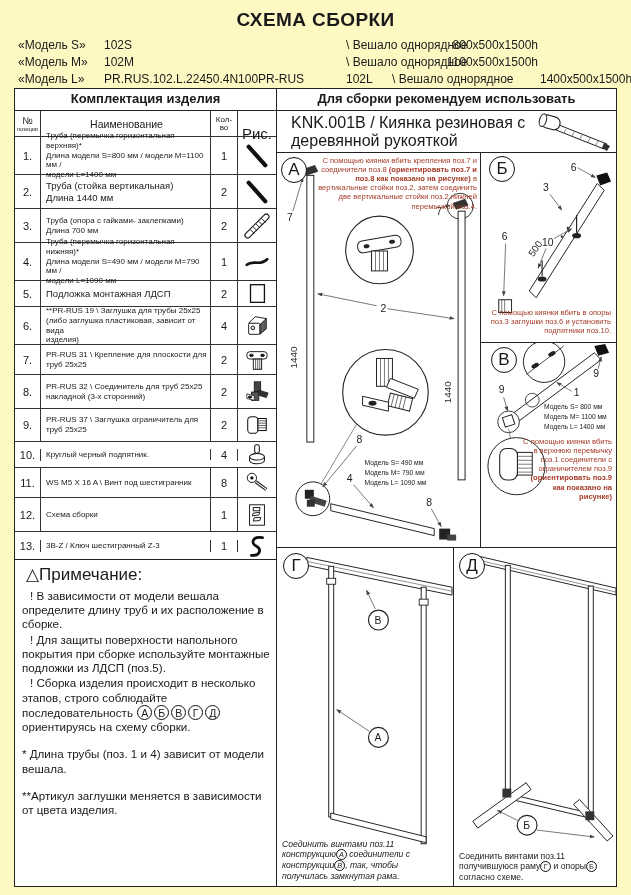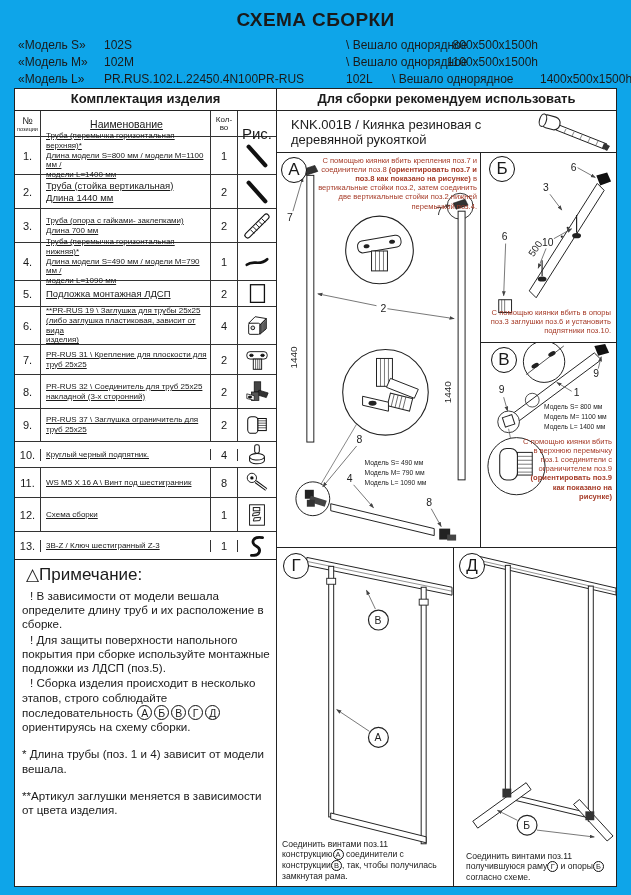--- a/index.html
+++ b/index.html
@@ -1,34 +1,34 @@
 <!DOCTYPE html>
 <html style="--red: #a63b28;"><head>
 <meta charset="utf-8">
 <style>
   :root{ --red:#a63b28; --ink:#1a1a1a; --line:#222; }
   *{ box-sizing:border-box; margin:0; padding:0; }
   body{ background:#fff; font-family:"Liberation Sans", sans-serif; color:var(--ink); }
-  .page{ position:relative; width:631px; height:895px; background:#0ea5e9; overflow:hidden; }
+  .page{ position:relative; width:631px; height:895px; background:#fef9c3; overflow:hidden; }
 
   .doc-title{ text-align:center; font-size:19px; font-weight:bold; padding-top:9px; letter-spacing:.4px; }
   .models{ margin:6px 0 0 18px; width:596px; }
   .model-line{ display:grid; grid-template-columns:86px 242px 46px 148px 1fr; font-size:12px; line-height:17px; white-space:nowrap; }
   .m-size{ text-align:right; padding-right:2px; }
 
   .frame{ position:absolute; left:14px; top:88px; width:603px; height:799px; border:1.6px solid var(--line); display:flex; background:#fff; }
   .left-col{ width:262px; border-right:1.6px solid var(--line); display:flex; flex-direction:column; }
   .right-col{ flex:1; display:flex; flex-direction:column; }
   .panel-header{ height:22px; border-bottom:1.6px solid var(--line); font-weight:bold; font-size:13px; text-align:center; line-height:20px; flex:none; }
 
   
   .ptable{ height:449px; flex:none; border-bottom:1.6px solid var(--line); }
   .ptable-head{ display:flex; height:26px; border-bottom:1px solid #333; text-align:center; }
   .c-num{ width:26px; border-right:1px solid #333; display:flex; flex-direction:column; align-items:center; justify-content:center; }
-  .c-name{ flex:1; border-right:1px solid #333; display:flex; align-items:center; padding:1px 3px 1px 5px;text-decoration:underline; }
+  .c-name{ flex:1; border-right:1px solid #333; display:flex; align-items:center; padding:1px 3px 1px 5px; }
   .c-qty{ width:27px; border-right:1px solid #333; display:flex; align-items:center; justify-content:center; }
   .c-fig{ width:38px; display:flex; align-items:center; justify-content:center; }
   .ptable-head .c-name{ justify-content:center; font-size:10.5px; }
   .h-num{ font-size:10px; line-height:10px; }
   .h-sub{ font-size:5.5px; }
   .h-qty{ font-size:8px; white-space:pre-line; line-height:8px; }
   .h-fig{ font-size:15px;margin-top:20px; }
   .prow{ display:flex; border-bottom:1px solid #333; }
   .prow:last-child{ border-bottom:none;align-items:center; }
   .prow .c-num{ font-size:11px; }
@@ -46,21 +46,21 @@
 
   
   .notes{ flex:1; padding:4px 6px 0 7px; font-size:11.6px; line-height:1.23; }
   .notes-title{ font-size:17px; margin:1px 0 3px 4px; }
   .notes p{ text-indent:8px; margin-bottom:1px; }
   .notes .fn{ text-indent:0; margin-top:13px; }
   .circ{ display:inline-block; width:15px; height:15px; border:1px solid #111; border-radius:50%; text-align:center; line-height:14px; font-size:10.5px; text-indent:0; margin:0 1px; }
 
   
   .tool-row{ height:42px; flex:none; border-bottom:1.6px solid var(--line); display:flex; align-items:center; }
-  .tool-text{ flex:1; font-size:13px; padding-left:14px; }
+  .tool-text{ flex:1; font-size:16px; padding-left:14px; }
   .assembly{ height:395px; flex:none; display:flex; border-bottom:1.6px solid var(--line); }
   .sec{ position:relative; }
   .sec-a{ width:204px; border-right:1.6px solid var(--line); }
   .sec-bv{ flex:1; display:flex; flex-direction:column; }
   .sec-b{ height:190px; border-bottom:1.6px solid var(--line); }
   .sec-v{ flex:1; }
   .assembly-bottom{ flex:1; display:flex; }
   .sec-g{ width:177px; border-right:1.6px solid var(--line); }
   .sec-d{ flex:1; }
 
@@ -69,22 +69,22 @@
   svg text{ font-family:"Liberation Sans", sans-serif; }
   .lbl{ font-size:10.5px; fill:#222; }
   .dimtxt{ font-size:10px; fill:#222; }
   .mdl{ font-size:6.8px; fill:#222; }
   .instr{ position:absolute; color:var(--red); font-size:7.6px; line-height:1.2; z-index:2; }
   .rbold{ font-weight:bold; }
   .instr-a{ left:38px; right:3px; top:3px; text-align:right; }
   .instr-b{ left:8px; right:5px; bottom:7px; text-align:right; }
   .instr-v{ left:38px; right:4px; top:94px; text-align:right; }
   .caption{ position:absolute; font-size:8.6px; line-height:1.18; z-index:2; }
-  .cap-g{ left:5px; right:16px; bottom:5px; }
-  .cap-d{ left:12px; right:2px; bottom:4px; }
+  .cap-g{ left:5px; right:16px; bottom:5px;font-style:italic; }
+  .cap-d{ left:5px; right:2px; bottom:4px; }
   .ccirc{ display:inline-block; width:11px; height:11px; border:1px solid #111; border-radius:50%; text-align:center; line-height:10px; font-size:7.5px; }
 </style>
 </head>
 <body>
 
 <svg width="0" height="0" style="position:absolute" aria-hidden="true">
   <defs>
     <symbol id="icon-tube-solid" viewBox="0 0 28 28">
         <line x1="5" y1="4" x2="23" y2="24" stroke="#111" stroke-width="4.5" stroke-linecap="round"></line>
       </symbol>

